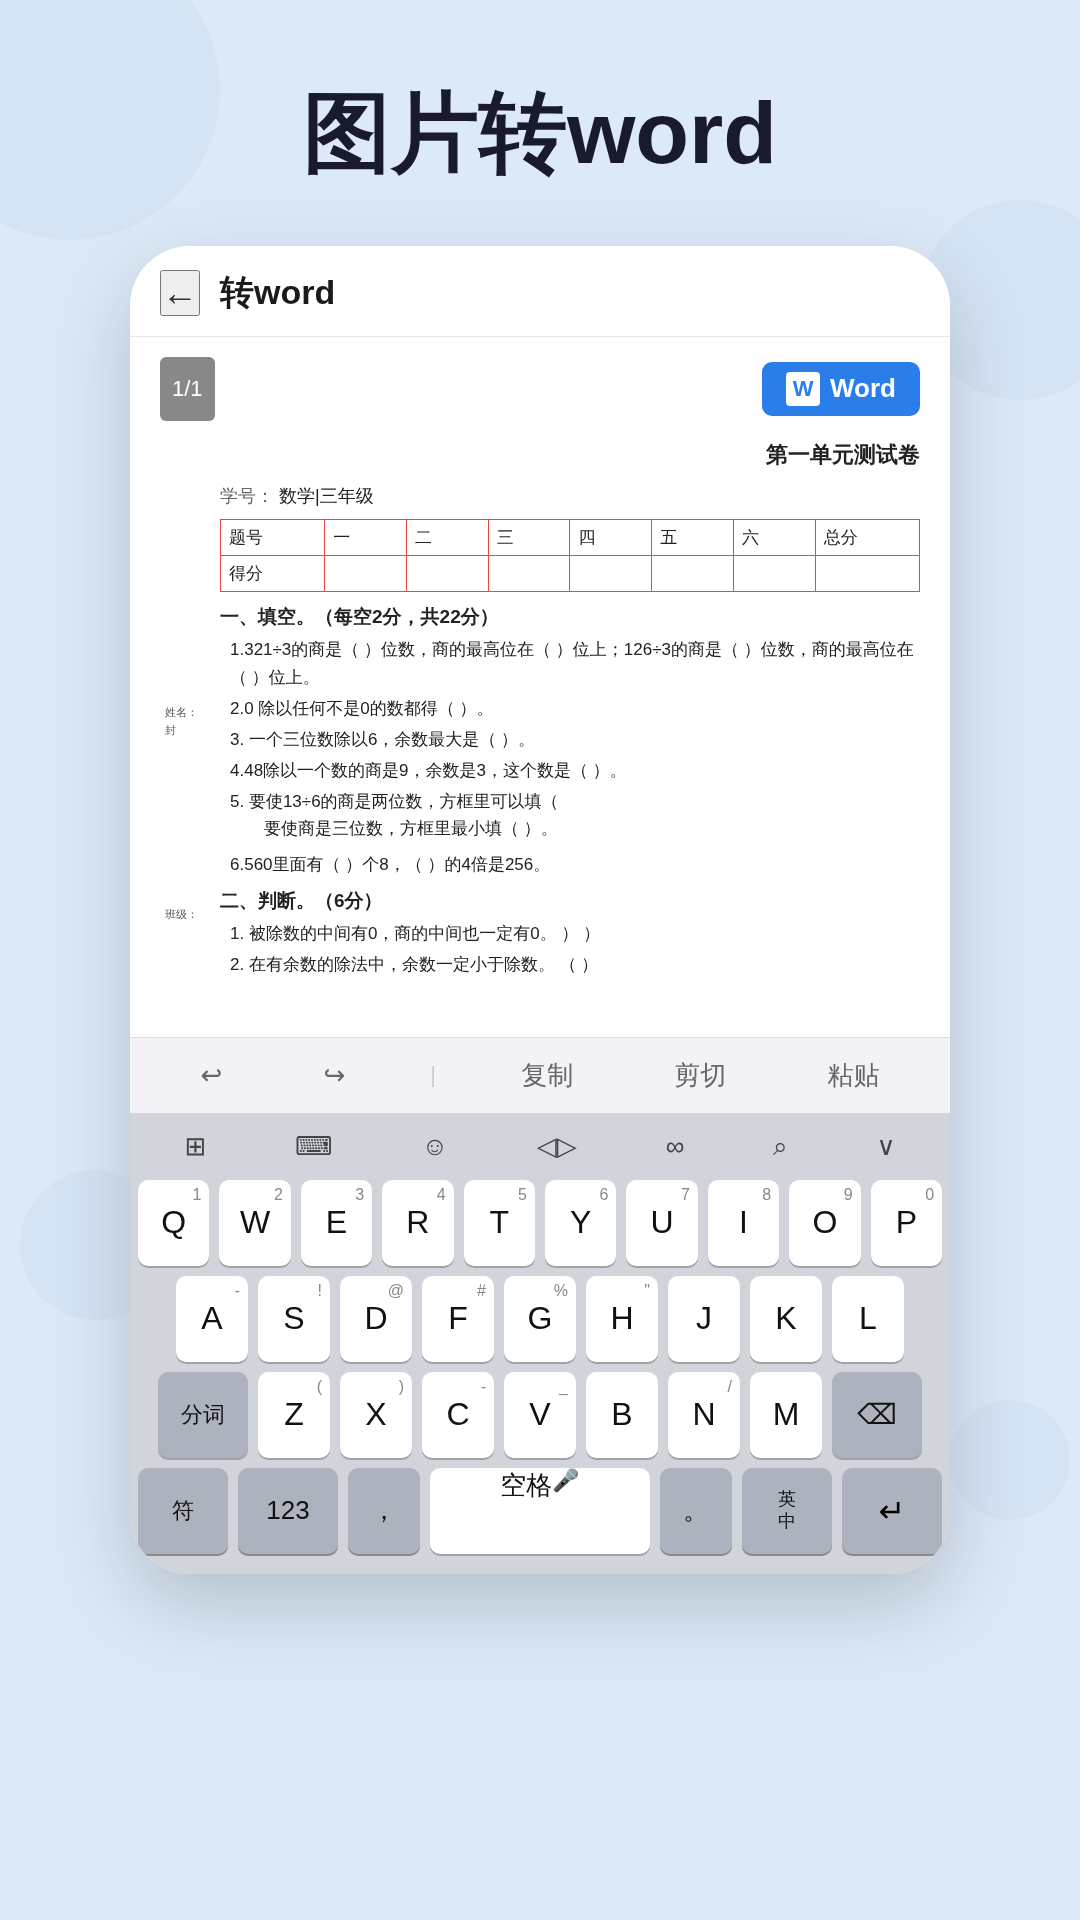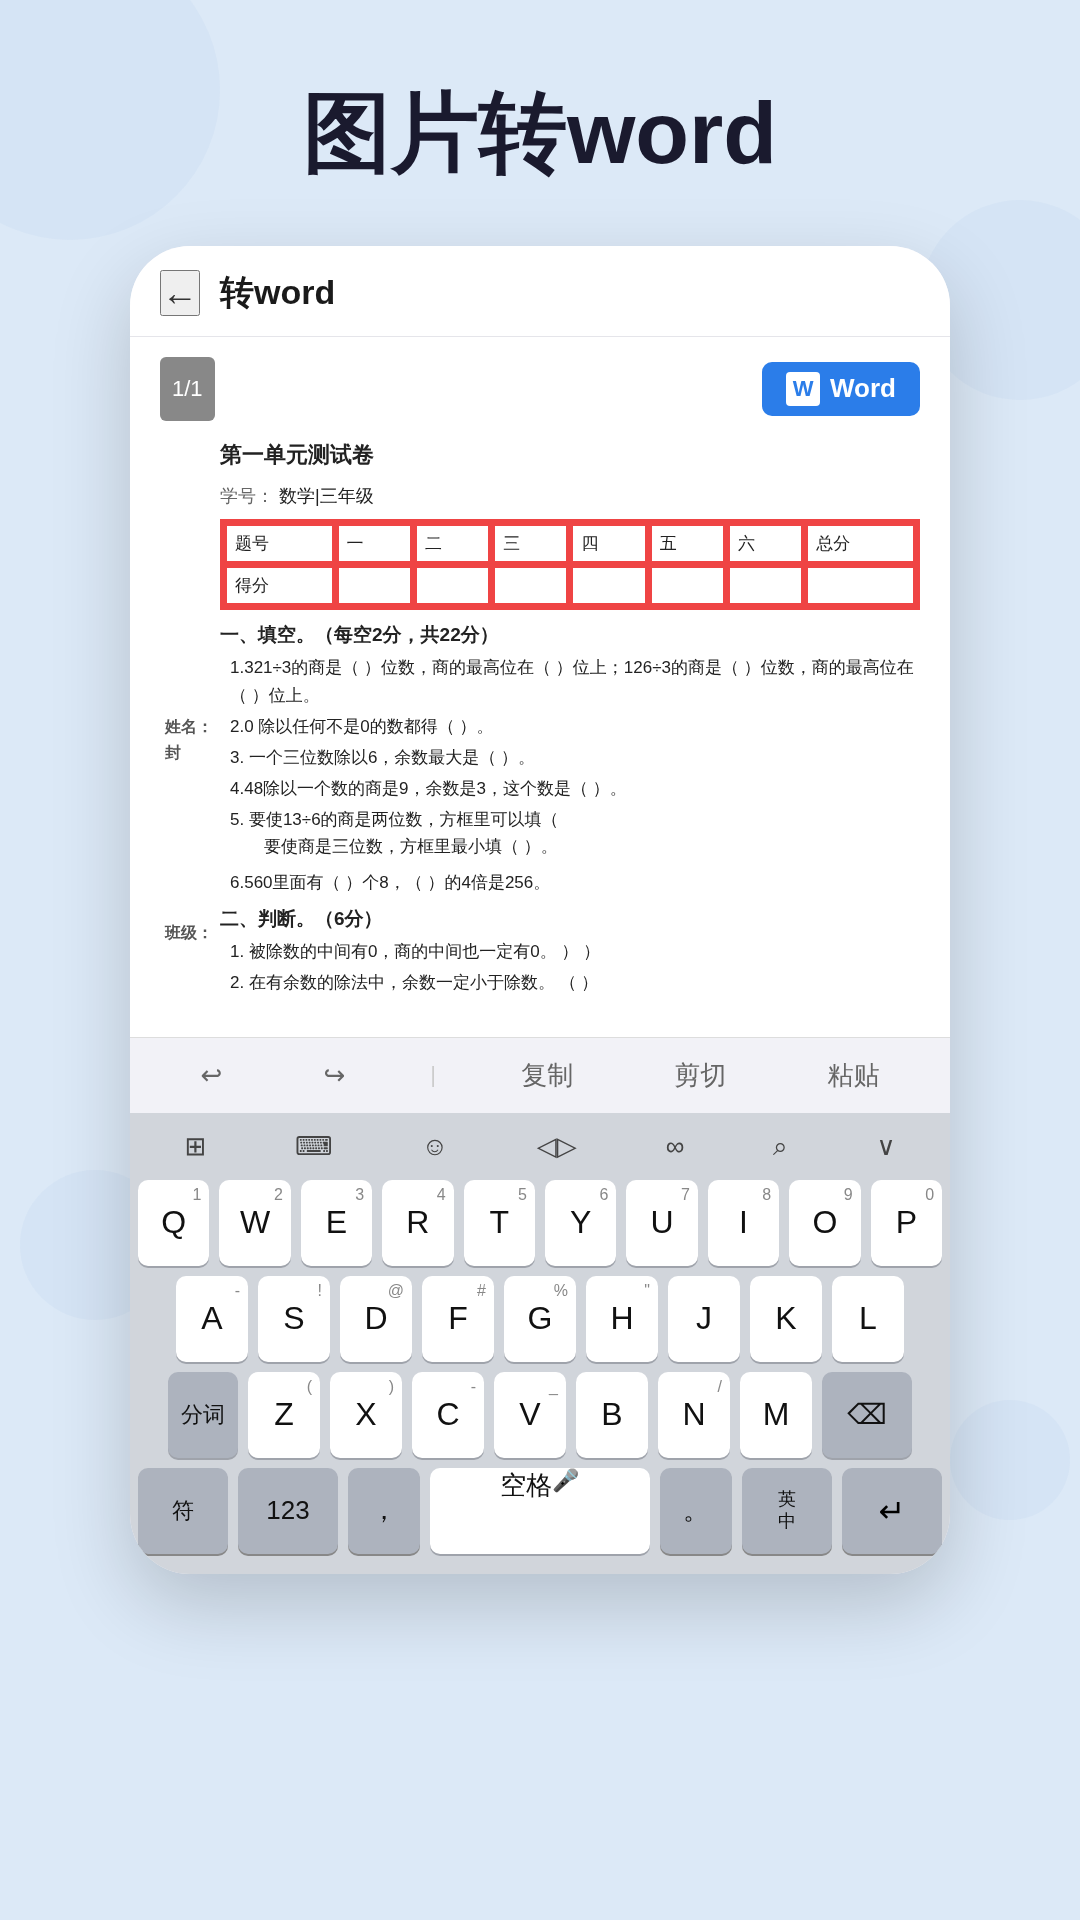--- a/index.html
+++ b/index.html
@@ -125,38 +125,38 @@
       font-size: 22px;
     }
 
     
     .doc-content {
       font-size: 18px;
       color: #222;
       line-height: 1.6;
     }
     .doc-title {
-      text-align: left;
+      text-align: right;
       font-size: 22px;
       font-weight: bold;
       margin-bottom: 10px;
     }
     .doc-info {
       font-size: 18px;
       margin-bottom: 8px;
     }
 
     .doc-table {
       border-collapse: collapse;
       width: 100%;
       margin: 8px 0;
       font-size: 17px;
     }
     .doc-table td {
-      border: 7px solid #ef4444;
+      border: 1px solid #ef4444;
       padding: 4px 8px;
       min-width: 40px;
     }
 
     .doc-section {
       margin: 8px 0;
     }
     .doc-section-title {
       font-weight: bold;
       font-size: 19px;
@@ -167,24 +167,23 @@
       padding-left: 10px;
     }
     .sidebar-note {
       position: relative;
     }
     .sidebar-label {
       position: absolute;
       left: -55px;
       top: 50%;
       transform: translateY(-50%);
-      font-size: 16px;
+      font-size: 11px;
       color: #555;
       writing-mode: horizontal-tb;
-      font-weight: bold;
     }
 
     
     .edit-toolbar {
       background: #f2f2f7;
       border-top: 1px solid #ddd;
       display: flex;
       justify-content: space-around;
       align-items: center;
       padding: 16px 20px;
@@ -494,21 +493,21 @@
           </div>
         <div class="kb-key letter">
             <span class="main-char">K</span>
           </div>
         <div class="kb-key letter">
             <span class="main-char">L</span>
           </div>
       </div>
 
       <div class="kb-row">
-        <div class="kb-key special" style="width:70px;">
+        <div class="kb-key special" style="width:90px;">
             <span class="main-char" style="font-size:22px;">分词</span>
           </div>
         <div class="kb-key letter">
             <span class="sub-char">(</span>
             <span class="main-char">Z</span>
           </div>
         <div class="kb-key letter">
             <span class="sub-char">)</span>
             <span class="main-char">X</span>
           </div>

